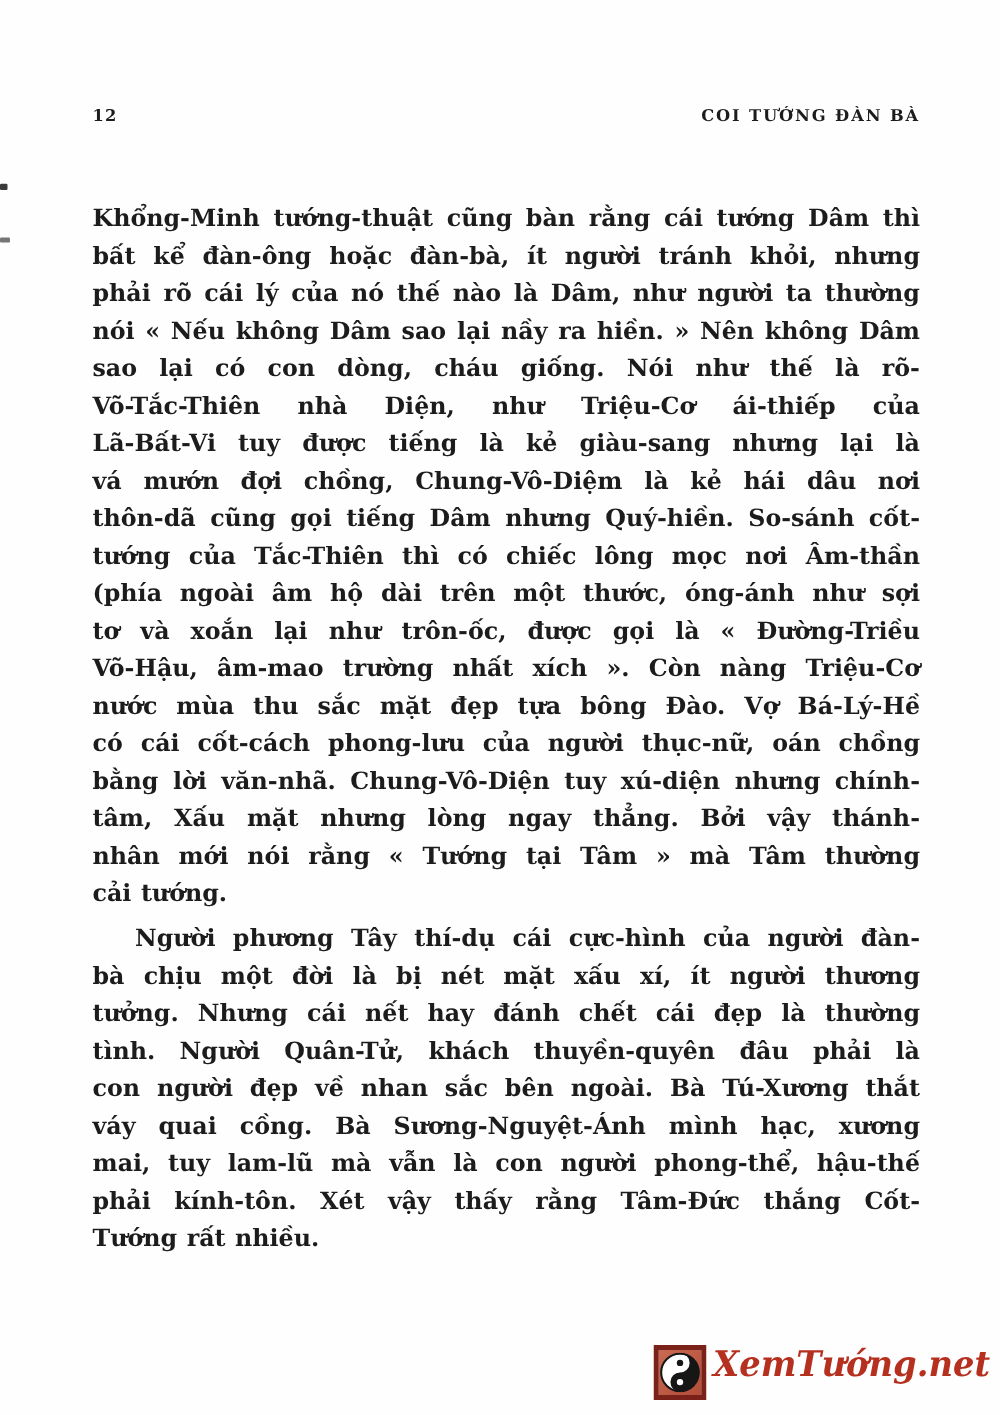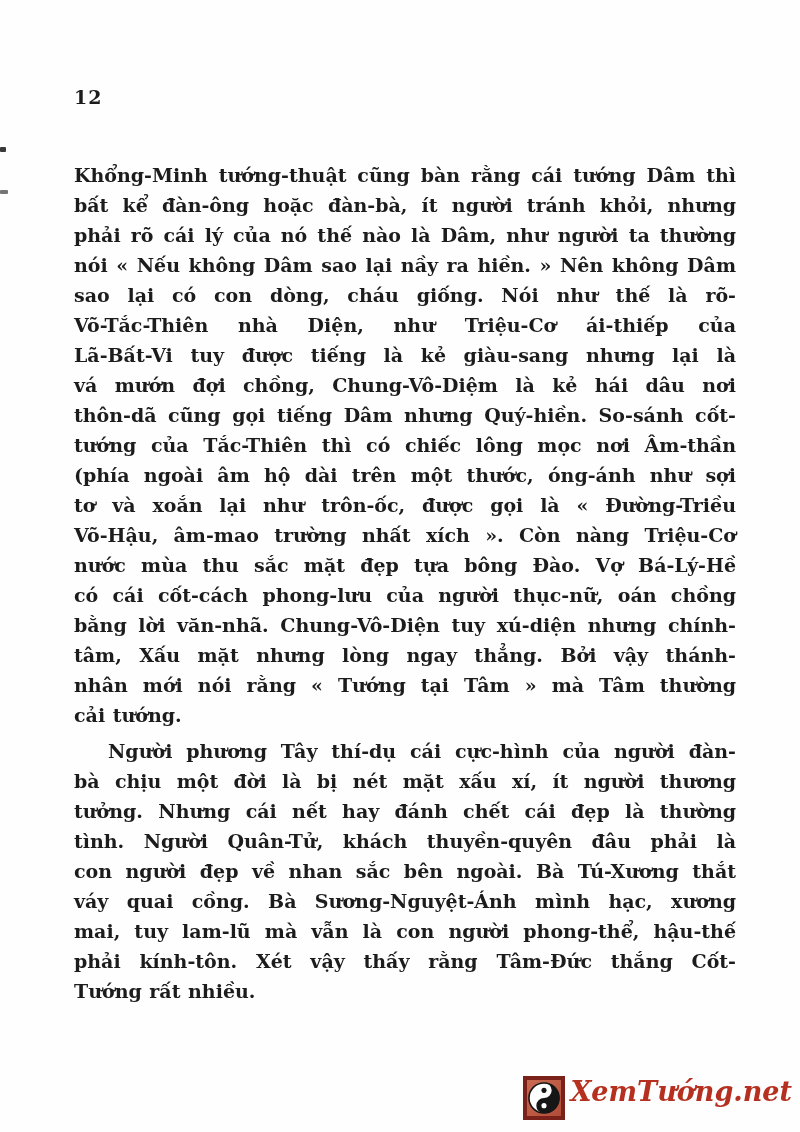--- a/index.html
+++ b/index.html
@@ -15,21 +15,21 @@
     background:#fefefe;
     color:#1c1c1c;
   }
   .header{
     position:absolute;
     top:86px;left:74px;right:64px;
     display:flex;
     justify-content:space-between;
     align-items:baseline;
     font-weight:bold;
-    font-size:19px;
+    font-size:13px;
   }
   .pagenum{letter-spacing:1px;}
   .running-title{letter-spacing:1.5px;}
   .bodytext{
     position:absolute;
     top:160px;left:74px;
     width:662px;
     font-weight:bold;
     font-size:19px;
   }
@@ -85,20 +85,21 @@
 </head>
 <body>
 
 <div class="page">
 
   <div class="speck s1"></div>
   <div class="speck s2"></div>
 
   <div class="header">
     <span class="pagenum">12</span>
+    <span class="running-title">COI TƯỚNG ĐÀN BÀ</span>
   </div>
 
   <div class="bodytext">
     <div class="para">
         <div class="text-line">Khổng-Minh tướng-thuật cũng bàn rằng cái tướng Dâm thì</div>
         <div class="text-line">bất kể đàn-ông hoặc đàn-bà, ít người tránh khỏi, nhưng</div>
         <div class="text-line">phải rõ cái lý của nó thế nào là Dâm, như người ta thường</div>
         <div class="text-line">nói « Nếu không Dâm sao lại nầy ra hiền. » Nên không Dâm</div>
         <div class="text-line">sao lại có con dòng, cháu giống. Nói như thế là rõ-</div>
         <div class="text-line">Võ-Tắc-Thiên nhà Diện, như Triệu-Cơ ái-thiếp của</div>

